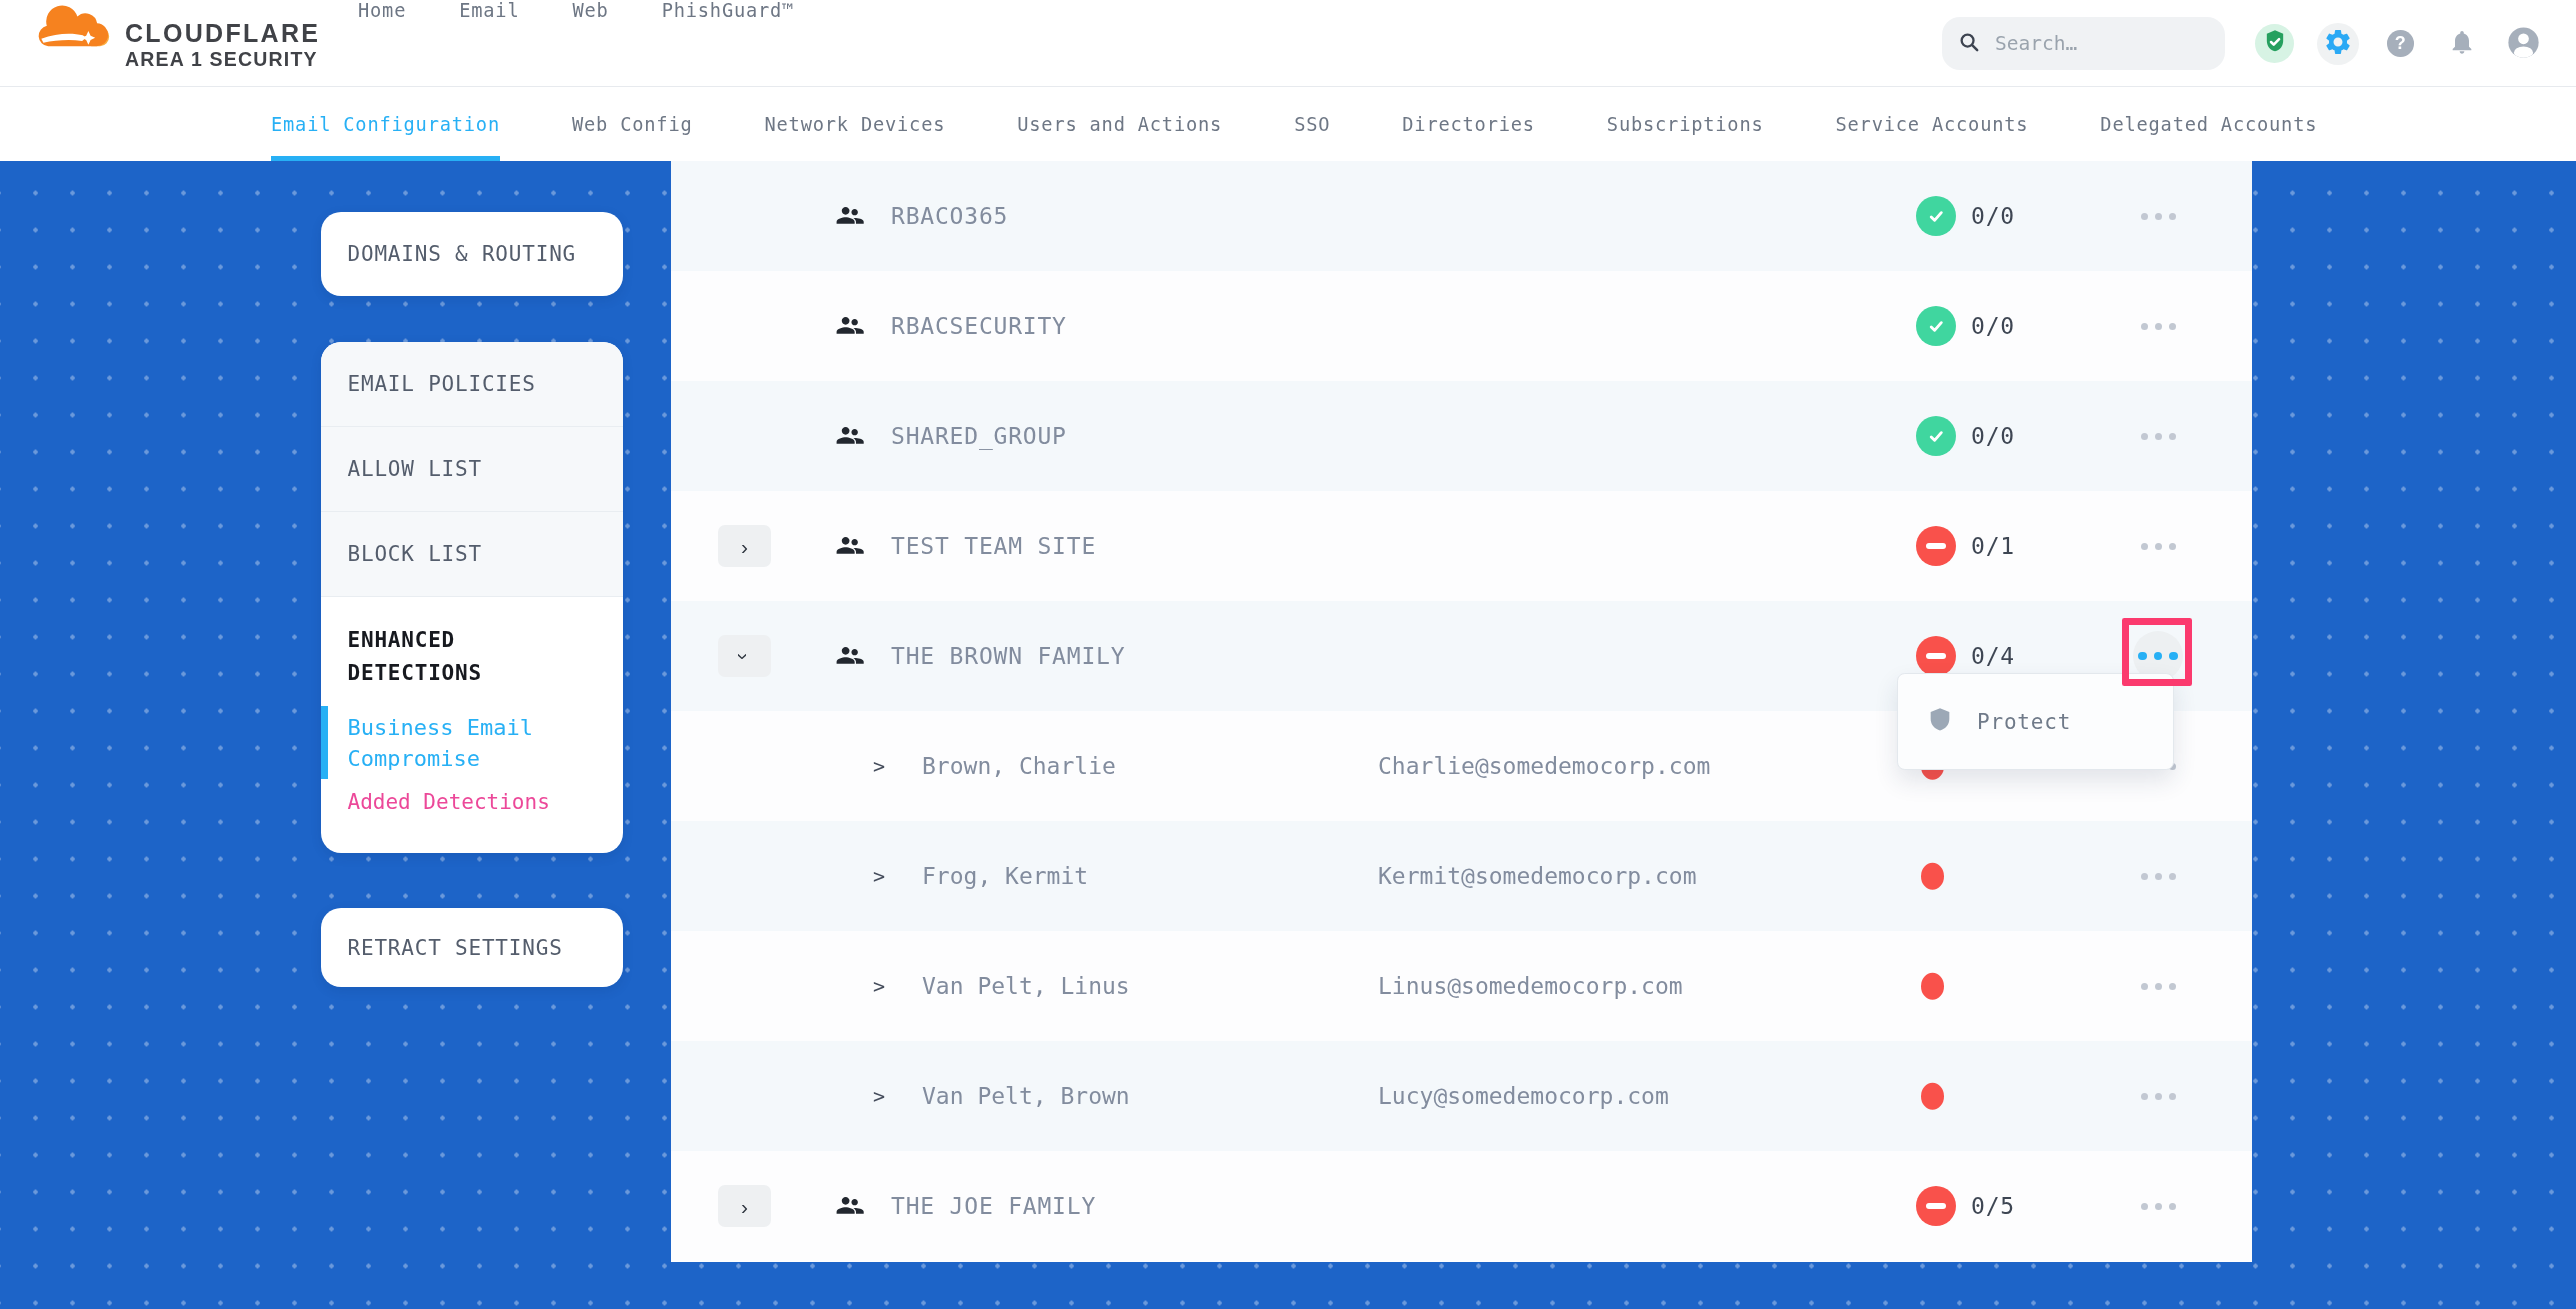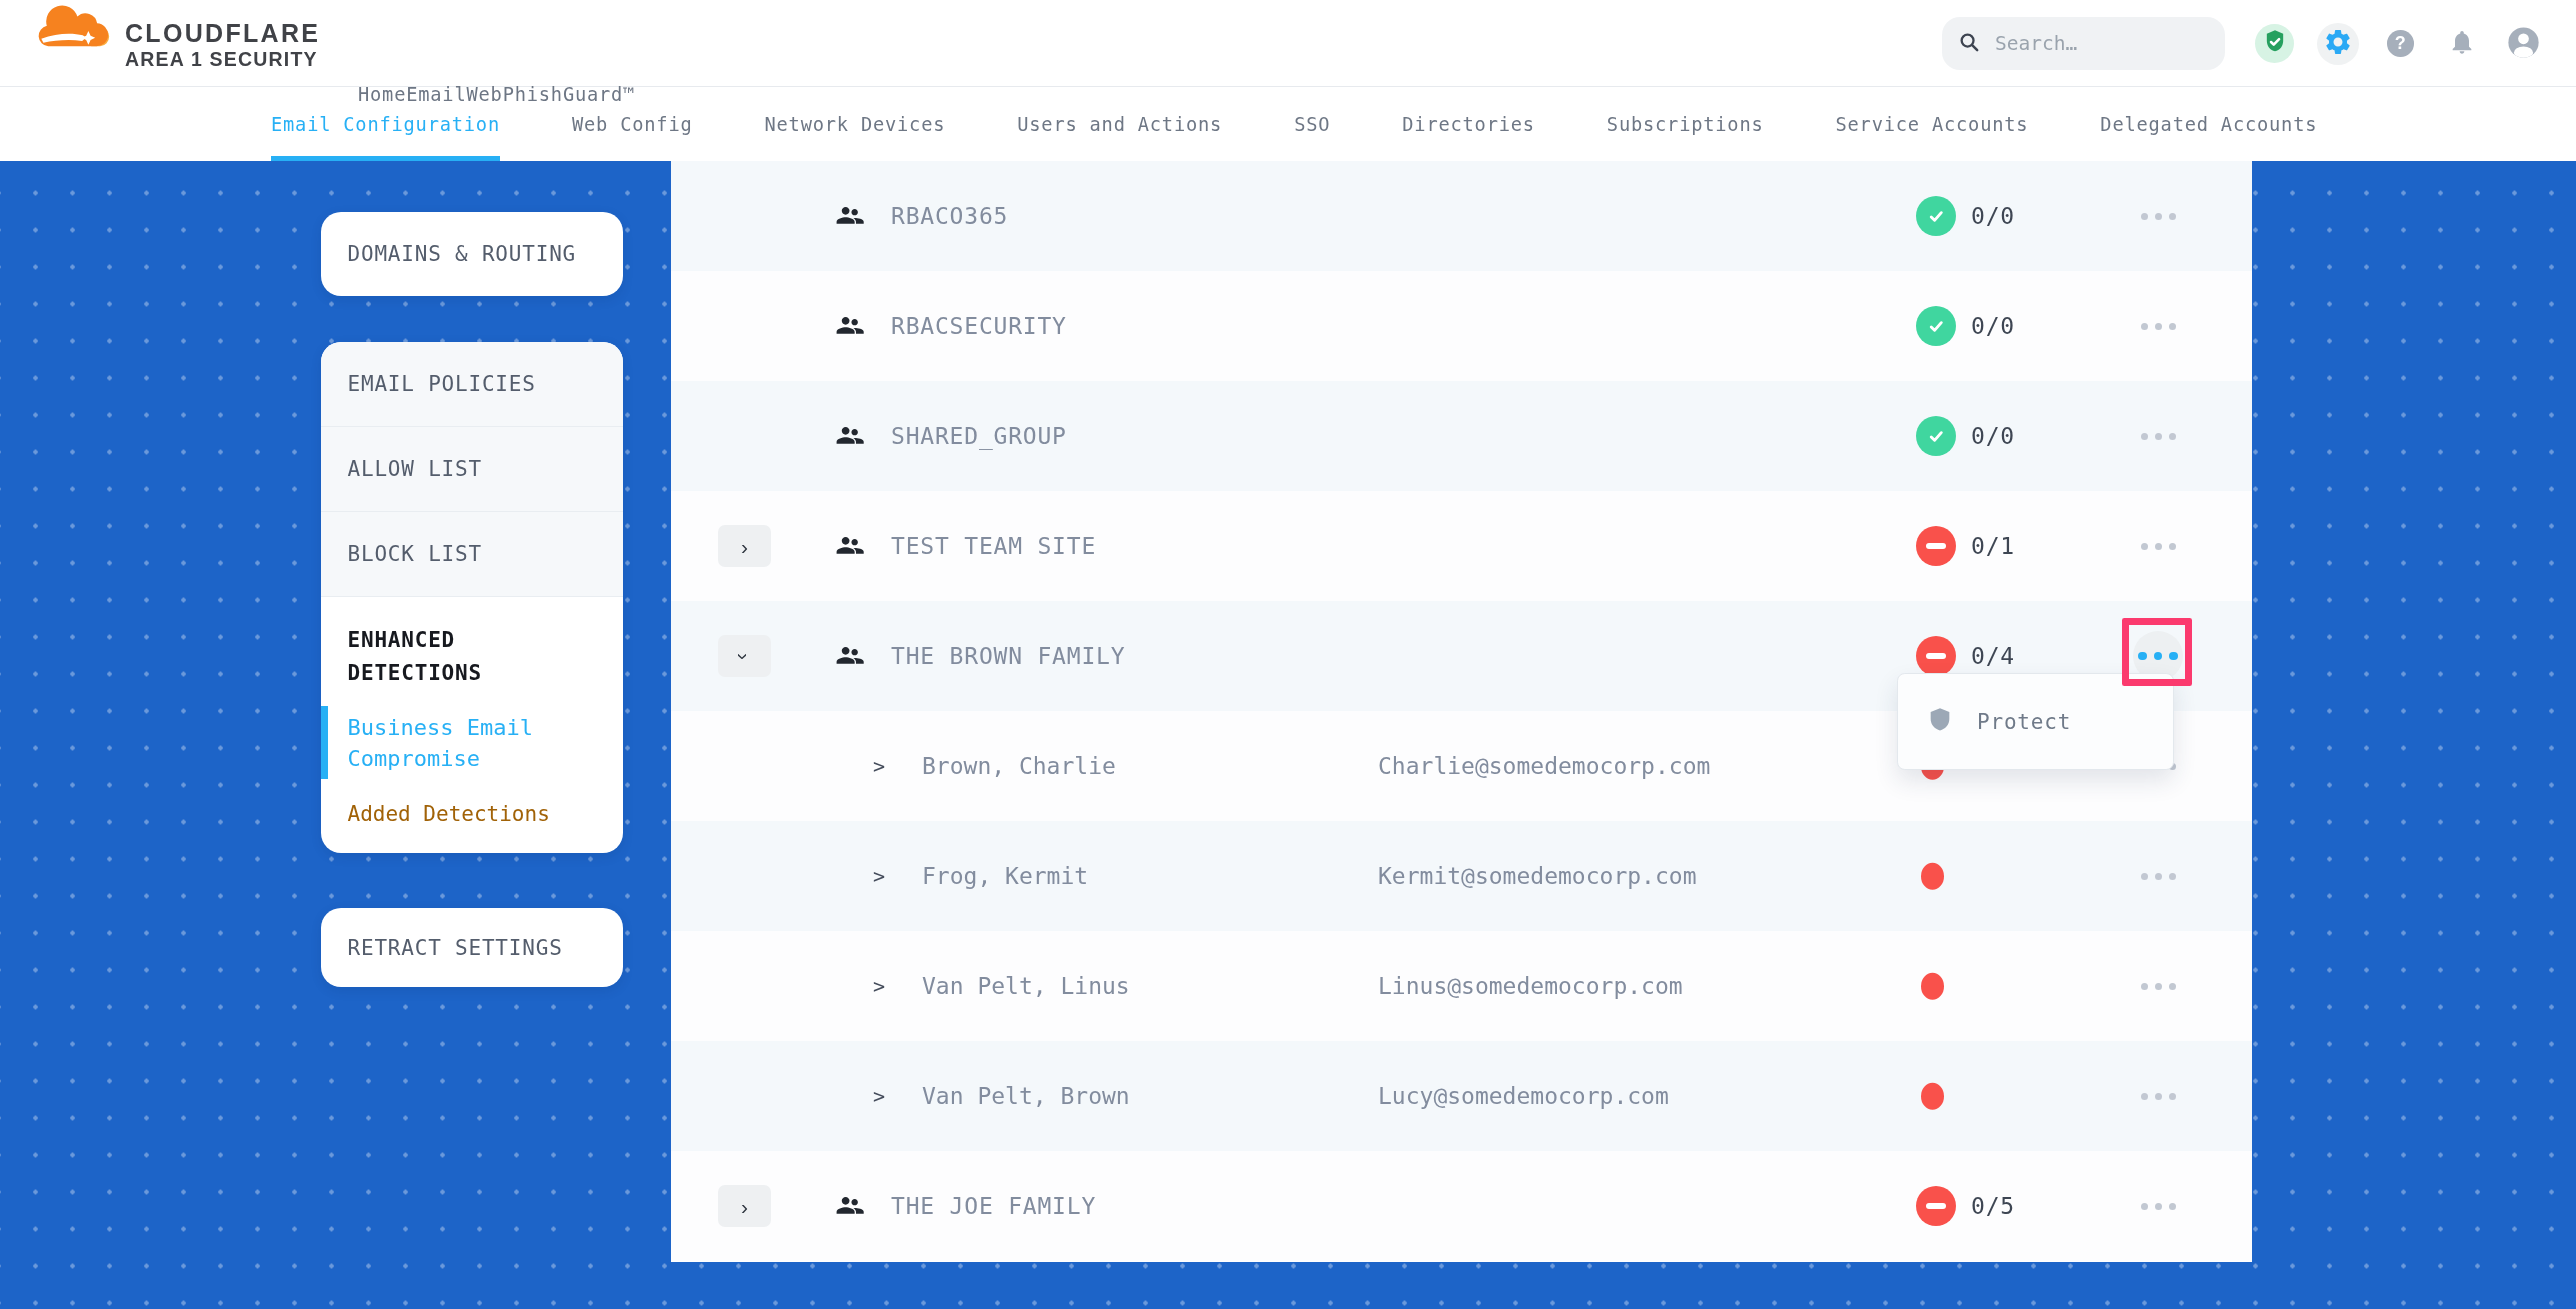--- a/index.html
+++ b/index.html
@@ -14,21 +14,21 @@
     background-color:var(--page-blue);
     background-image:radial-gradient(rgba(255,255,255,.34) 2px, transparent 2.4px);
     background-size:37px 37px;background-position:17px 26.5px;
     font-family:"DejaVu Sans Mono","Liberation Mono",monospace;
   }
   
   #topbar{position:absolute;left:0;top:0;width:2576px;height:87px;background:#fff;border-bottom:1.6px solid #e7eaee;z-index:6}
   .cloud-wrap{position:absolute;left:33px;top:4.7px;width:90px;height:48px}
   .brand-title{position:absolute;left:125px;top:18.7px;font-family:"Liberation Sans",sans-serif;font-weight:bold;font-size:25px;letter-spacing:2.3px;color:#404247}
   .brand-sub{position:absolute;left:125px;top:48px;font-family:"Liberation Sans",sans-serif;font-weight:bold;font-size:19.5px;letter-spacing:1.2px;color:#404247}
-  .top-links{position:absolute;left:358px;top:0;height:105px;display:flex;align-items:flex-end;}
+  .top-links{position:absolute;left:358px;top:0;height:105px;display:flex;align-items:flex-start;gap:53px}
   .top-link{font-size:18.7px;color:#6d7684;cursor:pointer;letter-spacing:0.8px}
   .search{position:absolute;left:1942px;top:17px;width:283px;height:53px;background:#f0f2f4;border-radius:18px;display:flex;align-items:center;padding:0 15.6px;gap:12.5px}
   .search input{border:none;background:transparent;outline:none;font-family:inherit;font-size:19.5px;color:#3c4350;width:100%}
   .search input::placeholder{color:#9aa3ad}
   .hdr-icons{position:absolute;left:2255px;top:0;height:87px;display:flex;align-items:center}
   .hicon{display:flex;align-items:center;justify-content:center;cursor:pointer;border:none;background:transparent;padding:0}
   .badge-circle{border-radius:50%;display:flex;align-items:center;justify-content:center}
   .shield-badge{width:39px;height:39px;background:#d7f3e4;margin-right:23px}
   .gear-badge{width:42px;height:42px;background:#f0f2f3;margin-right:28px}
   .help-badge{width:26.5px;height:26.5px;background:#a6afbb;color:#fff;font-family:"Liberation Sans",sans-serif;font-weight:bold;font-size:18px;margin-right:34px}
@@ -42,21 +42,21 @@
   .tab.active::after{content:"";position:absolute;left:0;right:0;bottom:0;height:5.4px;background:var(--accent)}
   
   .card{position:absolute;background:#fff;border-radius:20px;color:var(--side-gray);z-index:2;box-shadow:0 3.1px 11px rgba(10,40,90,.12)}
   #card-domains{left:321px;top:212px;width:302px;height:84px;display:flex;align-items:center;padding-left:26.5px;font-size:21px;letter-spacing:0.8px;cursor:pointer}
   #card-policies{left:321px;top:342px;width:302px;height:511px;overflow:hidden}
   .pol-item{height:85px;background:#f6f8fa;border-bottom:1.6px solid #e9edf1;display:flex;align-items:center;padding-left:26.5px;font-size:21px;letter-spacing:0.8px;cursor:pointer}
   .enh{position:relative;padding:26.5px 22px 0 26.5px;background:#fff}
   .enh-title{font-weight:bold;color:#17191f;font-size:21px;line-height:33px;letter-spacing:0.8px}
   .enh-link-active{position:relative;margin-top:22px;color:var(--accent);font-size:22px;line-height:31px;cursor:pointer}
   .enh-link-active::before{content:"";position:absolute;left:-26.5px;top:-5.4px;bottom:-5.4px;width:7px;background:var(--accent)}
-  .enh-link{margin-top:28px;color:#a16207;font-size:21px;cursor:pointer}
+  .enh-link{margin-top:16px;color:#ec4899;font-size:21px;cursor:pointer}
   #card-retract{left:321px;top:908px;width:302px;height:79px;display:flex;align-items:center;padding-left:26.5px;font-size:21px;letter-spacing:0.8px;cursor:pointer}
   
   #grouplist{position:absolute;left:671px;top:161px;width:1581px;height:1101px;background:#fff;z-index:2}
   .trow{position:relative;height:110px}
   .trow.light{background:#f4f8fb}
   .trow.white{background:#fdfdfe}
   .rowabs{position:absolute;top:50%;transform:translateY(-50%)}
   .expander{left:47px;width:53px;height:42px;border-radius:7px;background:#eef0f2;border:none;display:flex;align-items:center;justify-content:center;cursor:pointer;padding:0}
   .chev{font-size:21px;color:#2f3640;line-height:1;display:inline-block}
   .chev.down{transform:rotate(90deg)}

